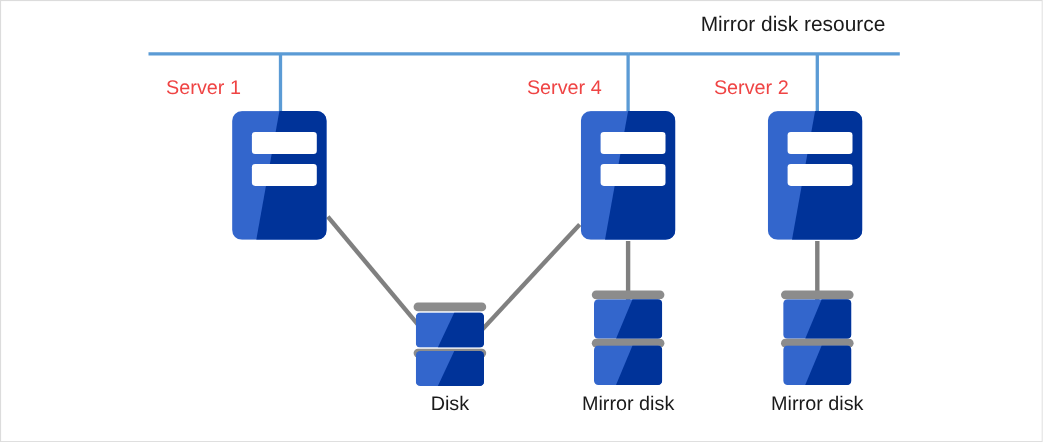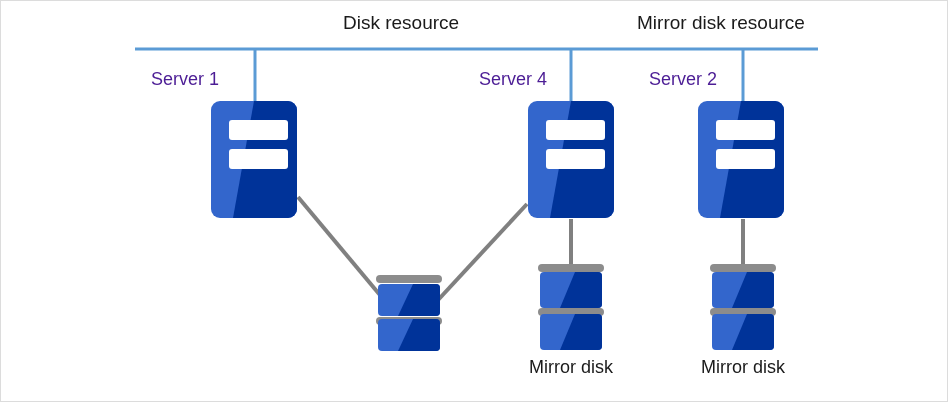--- a/index.html
+++ b/index.html
@@ -37,21 +37,21 @@
     position: absolute;
     font-size: 18px;
     color: #1a1a1a;
     white-space: nowrap;
     line-height: 1;
     text-align: center;
   }
   .server-label {
     position: absolute;
     font-size: 18px;
-    color: #4c1d95;
+    color: #ef4444;
     white-space: nowrap;
     line-height: 1;
   }
 </style>
 </head>
 <body>
 
 <div id="diagram-frame">
 
   <svg id="svg-layer" viewBox="0 0 948 402" xmlns="http://www.w3.org/2000/svg">
@@ -165,28 +165,28 @@
       </g>
       <rect x="709" y="307" width="66" height="8" rx="4" ry="4" fill="#8C8C8C"></rect>
       <g clip-path="url(#dsk-clip-c2)">
         <rect x="711" y="313" width="62" height="36" fill="#3366CC"></rect>
         <polygon points="746,313 773,313 773,349 731,349" fill="#003399"></polygon>
       </g>
     </g>
 
   </svg>
 
-  <div class="res-label" style="left:342px; top:12px;">Disk resource</div>
 
   <div class="res-label" style="left:636px; top:12px;">Mirror disk resource</div>
 
   <div class="server-label" style="left:150px; top:69px;">Server 1</div>
 
   <div class="server-label" style="left:478px; top:69px;">Server 4</div>
 
   <div class="server-label" style="left:648px; top:69px;">Server 2</div>
 
+  <div class="node-label" style="left:358px; top:357px; width:100px;">Disk</div>
 
   <div class="node-label" style="left:505px; top:357px; width:130px;">Mirror disk</div>
 
   <div class="node-label" style="left:677px; top:357px; width:130px;">Mirror disk</div>
 
 </div>
 
 </body></html>

